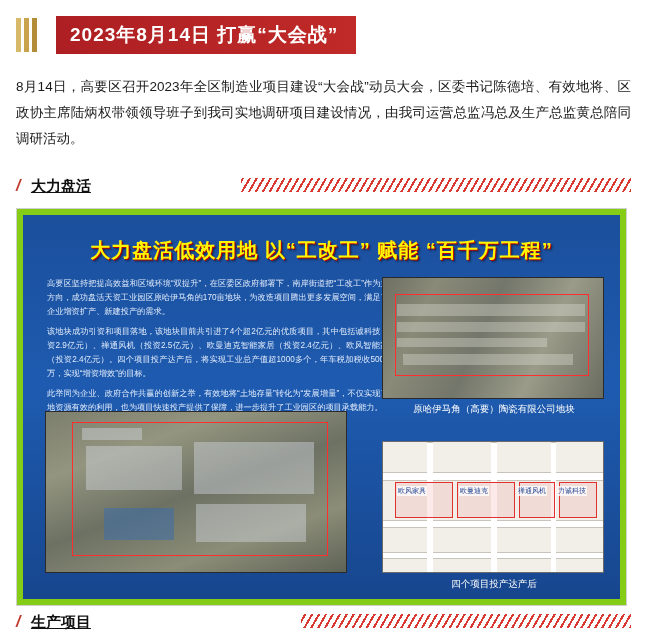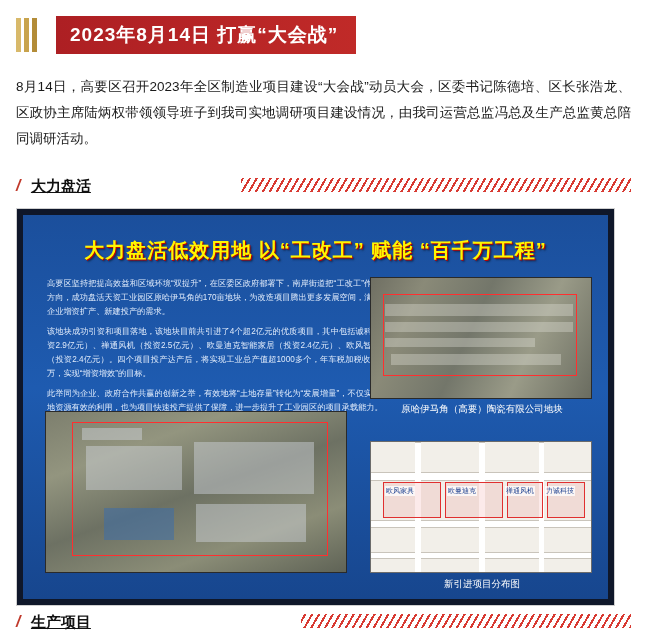--- a/index.html
+++ b/index.html
@@ -98,24 +98,24 @@
     background: repeating-linear-gradient(
       -60deg,
       #d83a32 0px, #d83a32 2px,
       #ffffff 2px, #ffffff 6px
     );
   }
   .section-head.small-hatch .hatch { width: 330px; }
 
   
   .photo-card {
-    margin: 10px 32px 0 16px;
+    margin: 10px 20px 0 16px;
     height: 396px;
     border: 1px solid #d0d0d0;
-    background: #0f172a;
+    background: #84cc16;
     position: relative;
     overflow: hidden;
   }
   .board {
     position: absolute;
     left: 6px; right: 6px; top: 6px; bottom: 6px;
     background: linear-gradient(180deg, #1b4f9c 0%, #1e5bb0 45%, #17468e 100%);
     overflow: hidden;
   }
   .board-title {
@@ -235,21 +235,21 @@
 
 <div class="header-banner">
   <div class="header-left-bars">
     <i></i>
       <i></i>
       <i></i>
   </div>
   <div class="header-title-box">2023年8月14日 打赢“大会战”</div>
 </div>
 
-<div class="body-text">8月14日，高要区召开2023年全区制造业项目建设“大会战”动员大会，区委书记陈德培、区长张浩龙、区政协主席陆炳权带领领导班子到我司实地调研项目建设情况，由我司运营总监冯总及生产总监黄总陪同调研活动。</div>
+<div class="body-text">8月14日，高要区召开2023年全区制造业项目建设“大会战”动员大会，区委书记陈德培、有效地将、区政协主席陆炳权带领领导班子到我司实地调研项目建设情况，由我司运营总监冯总及生产总监黄总陪同调研活动。</div>
 
 <div class="section-head">
   <span class="slash">/</span>
   <span class="label">大力盘活</span>
   <span class="hatch"></span>
 </div>
 
 <div class="photo-card">
   <div class="board">
 
@@ -290,21 +290,21 @@
       <div class="parcel" style="left:12px; top:40px; width:56px; height:34px;"></div>
       <div class="parcel" style="left:74px; top:40px; width:56px; height:34px;"></div>
       <div class="parcel" style="left:136px; top:40px; width:34px; height:34px;"></div>
       <div class="parcel" style="left:176px; top:40px; width:36px; height:34px;"></div>
 
       <div class="parcel-label" style="left:14px; top:44px;">欧风家具</div>
       <div class="parcel-label" style="left:76px; top:44px;">欧曼迪克</div>
       <div class="parcel-label" style="left:134px; top:44px;">禅通风机</div>
       <div class="parcel-label" style="left:174px; top:44px;">力诚科技</div>
     </div>
-    <div class="cap cap-br">新引进项目分布图</div>
+    <div class="cap cap-br">四个项目投产达产后</div>
 
   </div>
 </div>
 
 <div class="section-head small-hatch footer-head">
   <span class="slash">/</span>
   <span class="label">生产项目</span>
   <span class="hatch"></span>
 </div>
 

